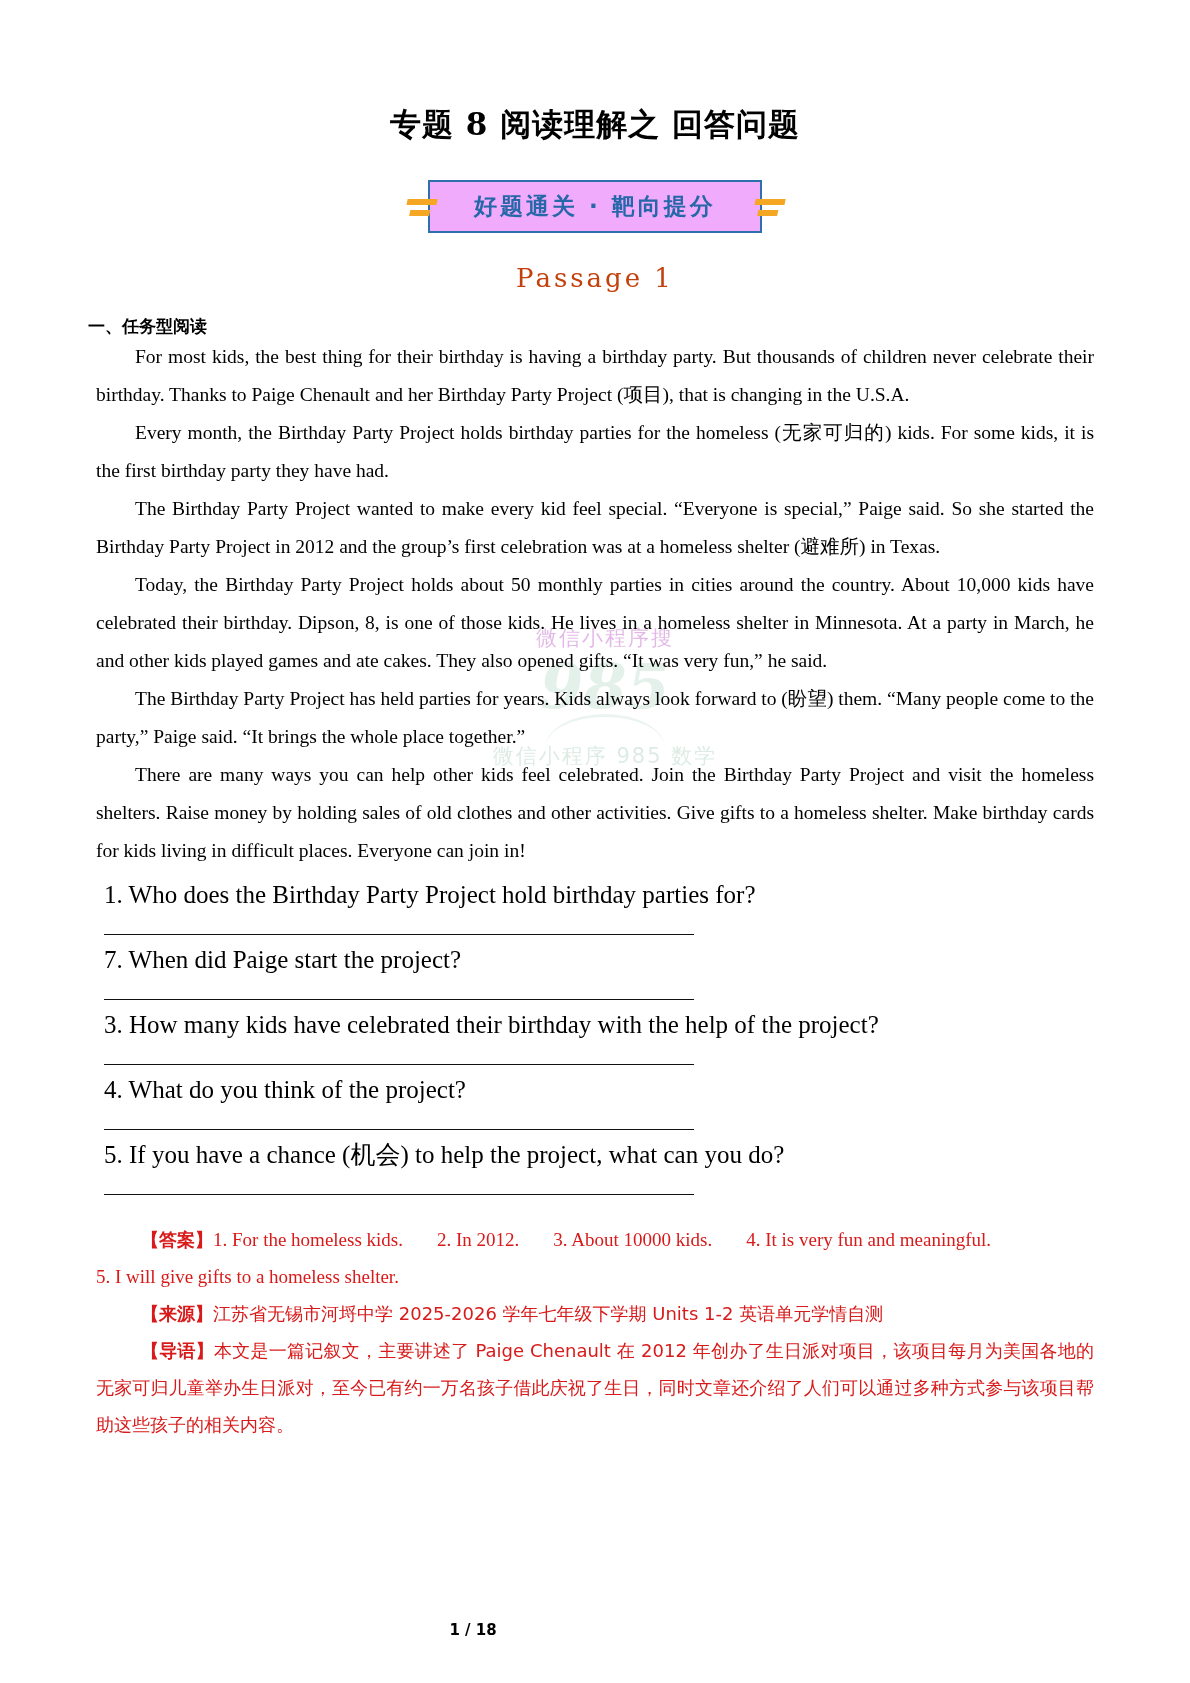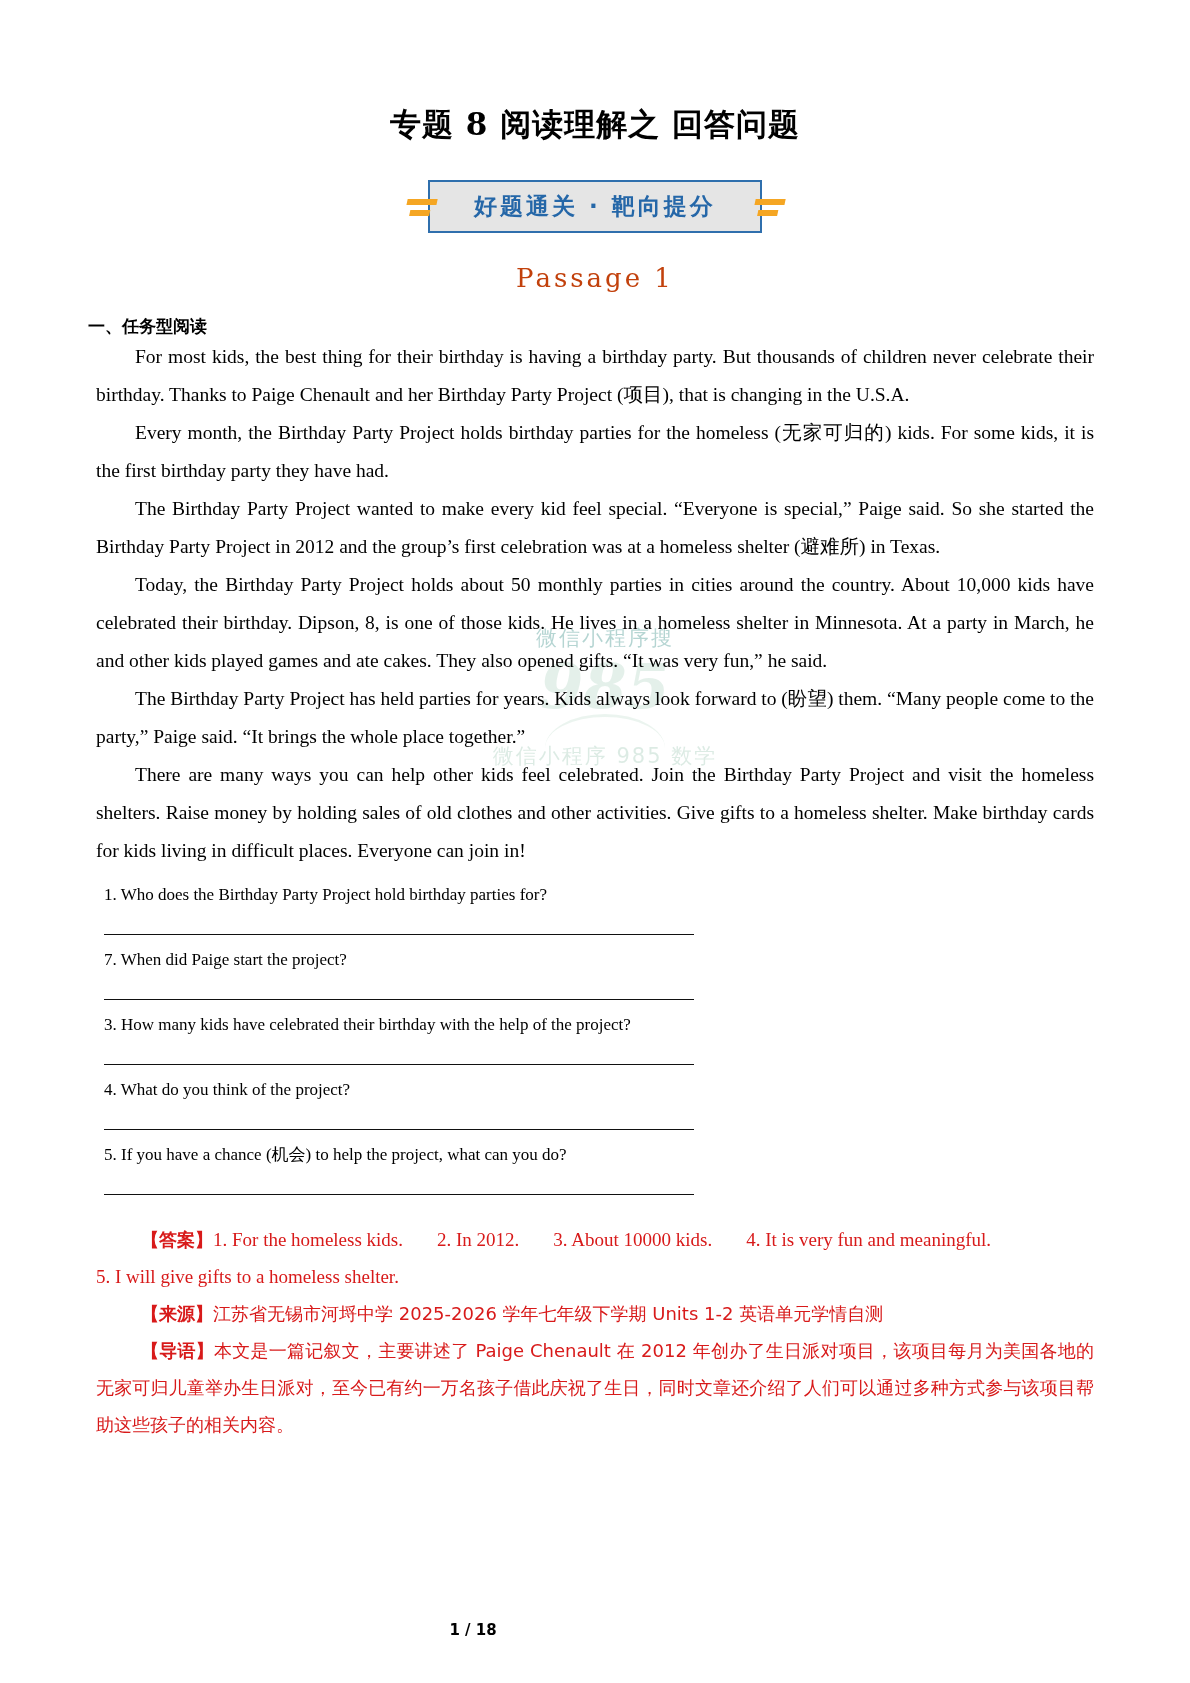--- a/index.html
+++ b/index.html
@@ -32,21 +32,21 @@
     z-index: 0;
     opacity: 0.30;
   }
   .wm-text-1 {
     position: absolute;
     top: 2px; left: 0; width: 300px;
     text-align: center;
     font-family: Liberation Serif, serif;
     font-size: 21px;
     letter-spacing: 2px;
-    color: #0f766e;
+    color: #a21caf;
   }
   .wm-text-2 {
     position: absolute;
     top: 120px; left: 0; width: 300px;
     text-align: center;
     font-family: "DejaVu Sans", sans-serif;
     font-size: 21px;
     letter-spacing: 2px;
     color: #8fbfa8;
   }
@@ -87,21 +87,21 @@
     display: flex;
     justify-content: center;
     align-items: center;
     margin-top: 34px;
   }
   .banner {
     position: relative;
     display: flex;
     align-items: center;
     justify-content: center;
-    background: #e5e5e5;
+    background: #f0abfc;
     border: 2px solid #2f6fad;
     padding: 9px 44px;
     min-width: 256px;
   }
   .banner-label {
     font-family: "DejaVu Sans", sans-serif;
     font-weight: bold;
     font-size: 23px;
     color: #2567a8;
     letter-spacing: 3px;
@@ -159,21 +159,21 @@
     text-justify: inter-word;
     text-indent: 2em;
     margin: 0;
     hyphens: none;
   }
 
   
   .question {
     position: relative;
     z-index: 2;
-    font-size: 17px;
+    font-size: 25px;
     line-height: 34px;
     margin: 8px 0 0 8px;
   }
   .answer-line {
     position: relative;
     z-index: 2;
     width: 590px;
     border-bottom: 1.6px solid #111;
     margin: 22px 0 0 8px;
     height: 1px;

